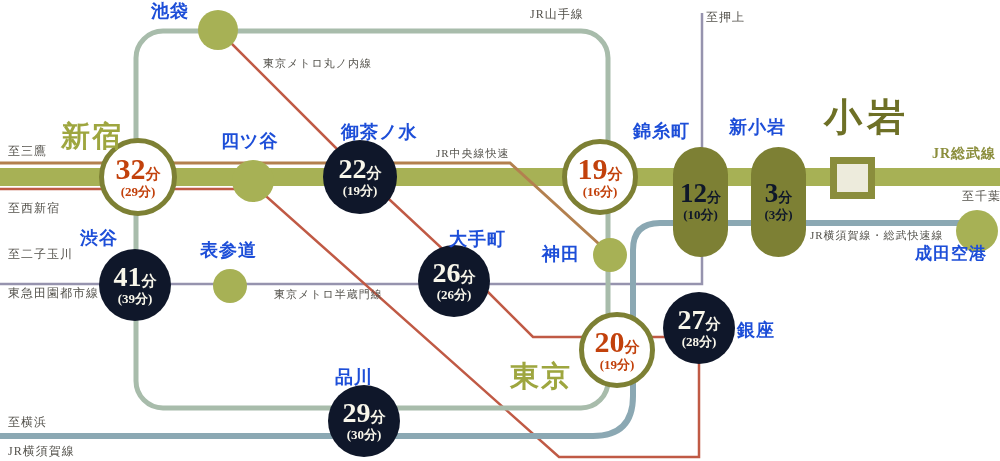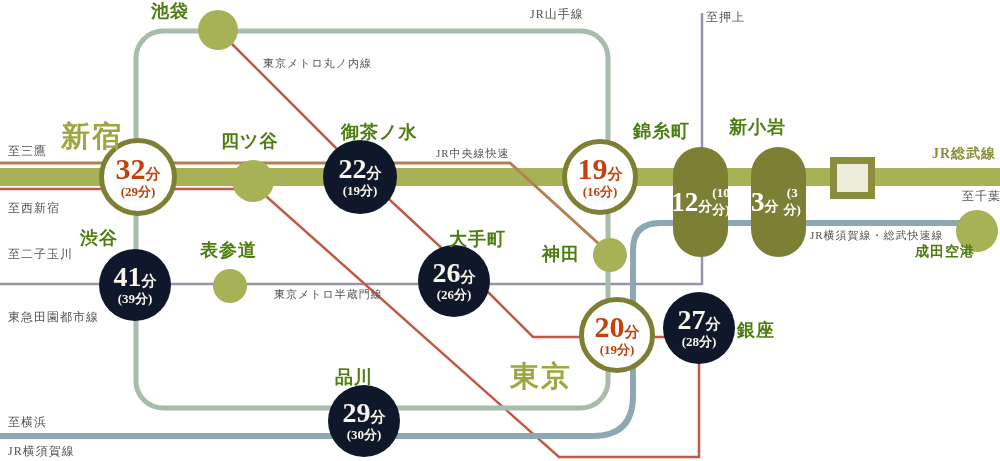--- a/index.html
+++ b/index.html
@@ -1,43 +1,43 @@
 <!DOCTYPE html>
 <html><head>
 <meta charset="utf-8">
 <style>
   html,body{margin:0;padding:0;background:#fff;}
   .map{
     position:relative;width:1000px;height:461px;background:#ffffff;overflow:hidden;
     font-family:"Liberation Serif","DejaVu Serif",serif;
   }
   .map svg{position:absolute;left:0;top:0;}
-  .lbl{position:absolute;white-space:nowrap;color:#4d7c0f;line-height:1;}
+  .lbl{position:absolute;white-space:nowrap;color:#1d4ed8;line-height:1;}
   .lbl.sm{font-size:12px;color:#54524c;letter-spacing:1px;}
   .lbl.xs{font-size:11px;color:#54524c;letter-spacing:1px;}
   .lbl.st{font-size:18px;letter-spacing:1px;font-weight:bold;}
-  .lbl.st2{font-size:14px;letter-spacing:1px;font-weight:bold;}
+  .lbl.st2{font-size:17px;letter-spacing:1px;font-weight:bold;}
   .lbl.big{font-size:29px;color:#9ea63f;font-weight:bold;letter-spacing:2px;margin-top:20px;}
   .lbl.home{font-size:38px;color:#6e7026;font-weight:bold;letter-spacing:5px;}
   .lbl.line-olive{font-size:14px;color:#8b8e3c;font-weight:bold;letter-spacing:1px;}
   .dot{position:absolute;border-radius:50%;background:#a7b155;}
   .badge{
     position:absolute;border-radius:50%;display:flex;flex-direction:column;
     align-items:center;justify-content:center;text-align:center;box-sizing:border-box;
   }
   .badge.white{background:#ffffff;border:5px solid #7d8034;color:#c2410c;}
   .badge.fill{background:#0f172a;color:#f8f6ea;}
   .t1{display:flex;align-items:baseline;line-height:1;font-weight:bold;}
   .t1 .num{font-size:30px;}
   .t1 .unit{font-size:15px;}
   .badge.fill .num{font-size:28px;}
   .t2{font-size:13px;line-height:1.3;font-weight:bold;letter-spacing:0px;}
   .pill{
-    position:absolute;border-radius:28px;background:#7d8034;color:#ffffff;
-    display:flex;flex-direction:row;align-items:center;justify-content:center;text-align:center;
+    position:absolute;border-radius:28px;background:#7d8034;color:#0f172a;
+    display:flex;flex-direction:column;align-items:center;justify-content:center;text-align:center;
   }
   .pill .num{font-size:27px;}
   .pill .unit{font-size:14px;}
   .pill .t2{font-size:13px;}
   .koiwa-sq{
     position:absolute;left:830px;top:157px;width:45px;height:42px;
     background:#edebdc;border:7px solid #8a8d3c;box-sizing:border-box;
   }
 </style>
 </head>
@@ -75,21 +75,21 @@
       </div>
     <div class="t2">(29分)</div>
   </div>
   <div class="badge white" style="left:562px;top:139px;width:76px;height:76px;">
     <div class="t1">
         <span class="num">19</span>
         <span class="unit">分</span>
       </div>
     <div class="t2">(16分)</div>
   </div>
-  <div class="badge white" style="left:579px;top:297px;width:76px;height:76px;">
+  <div class="badge white" style="left:579px;top:312px;width:76px;height:76px;">
     <div class="t1">
         <span class="num">20</span>
         <span class="unit">分</span>
       </div>
     <div class="t2">(19分)</div>
   </div>
 
   <div class="badge fill" style="left:323px;top:140px;width:74px;height:74px;">
     <div class="t1">
         <span class="num">22</span>
@@ -142,36 +142,37 @@
   </div>
 
   <div class="koiwa-sq"></div>
 
   <div class="lbl st" style="left:151px;top:2px;">池袋</div>
   <div class="lbl big" style="left:61px;top:102px;">新宿</div>
   <div class="lbl st" style="left:221px;top:132px;">四ツ谷</div>
   <div class="lbl st" style="left:341px;top:123px;">御茶ノ水</div>
   <div class="lbl st" style="left:633px;top:122px;">錦糸町</div>
   <div class="lbl st" style="left:729px;top:118px;">新小岩</div>
+  <div class="lbl home" style="left:824px;top:98px;">小岩</div>
   <div class="lbl st" style="left:80px;top:229px;">渋谷</div>
   <div class="lbl st" style="left:200px;top:241px;">表参道</div>
   <div class="lbl st" style="left:449px;top:230px;">大手町</div>
   <div class="lbl st" style="left:542px;top:245px;">神田</div>
   <div class="lbl big" style="left:510px;top:342px;">東京</div>
   <div class="lbl st" style="left:737px;top:321px;text-align:right;">銀座</div>
   <div class="lbl st" style="left:335px;top:368px;">品川</div>
   <div class="lbl st2" style="left:915px;top:245px;">成田空港</div>
 
   <div class="lbl sm" style="left:530px;top:8px;">JR山手線</div>
   <div class="lbl xs" style="left:263px;top:58px;">東京メトロ丸ノ内線</div>
   <div class="lbl xs" style="left:436px;top:148px;">JR中央線快速</div>
   <div class="lbl line-olive" style="left:932px;top:147px;">JR総武線</div>
   <div class="lbl xs" style="left:810px;top:230px;">JR横須賀線・総武快速線</div>
   <div class="lbl xs" style="left:274px;top:289px;">東京メトロ半蔵門線</div>
-  <div class="lbl sm" style="left:8px;top:287px;margin-top:24px;">東急田園都市線</div>
+  <div class="lbl sm" style="left:8px;top:287px;">東急田園都市線</div>
   <div class="lbl sm" style="left:8px;top:445px;">JR横須賀線</div>
 
   <div class="lbl sm" style="left:8px;top:145px;">至三鷹</div>
   <div class="lbl sm" style="left:8px;top:202px;">至西新宿</div>
   <div class="lbl sm" style="left:8px;top:248px;">至二子玉川</div>
   <div class="lbl sm" style="left:8px;top:416px;">至横浜</div>
   <div class="lbl sm" style="left:706px;top:11px;">至押上</div>
   <div class="lbl sm" style="left:962px;top:190px;">至千葉</div>
 
 </div>

